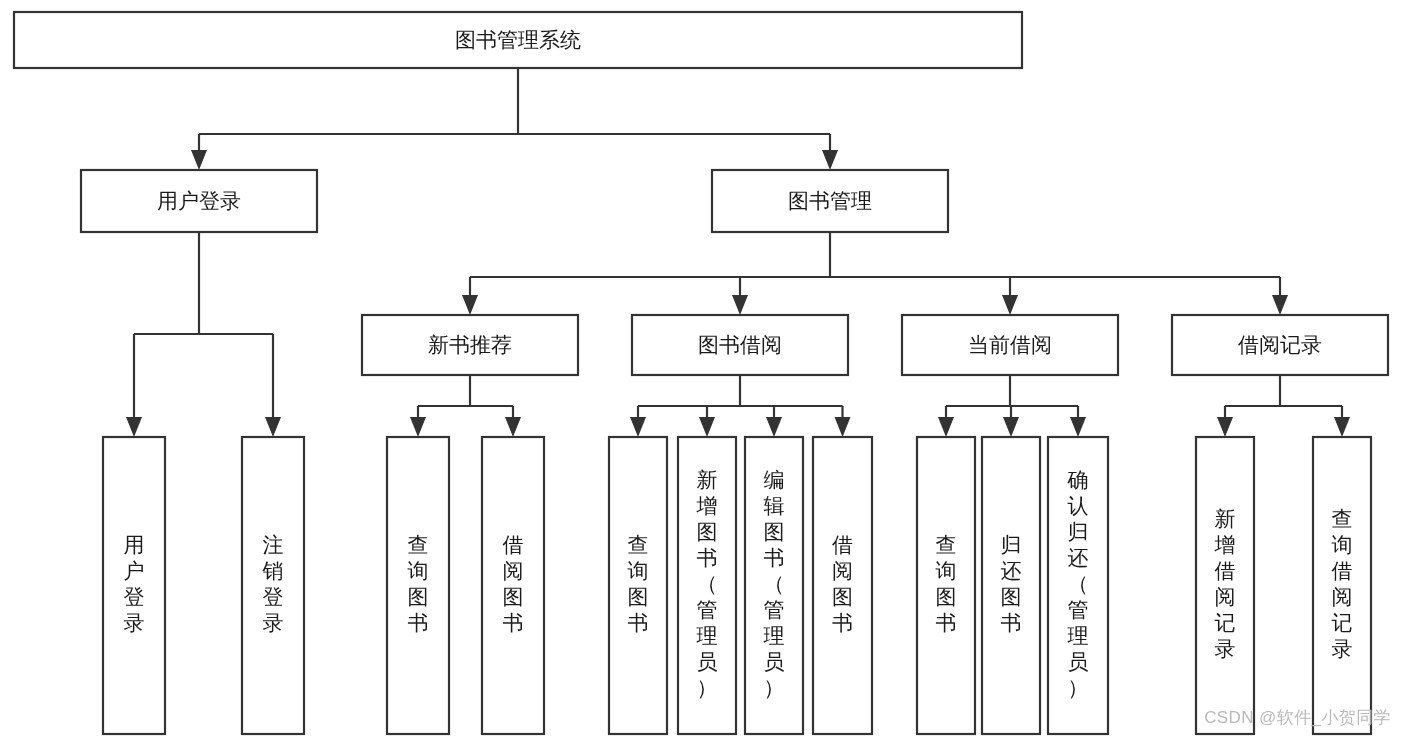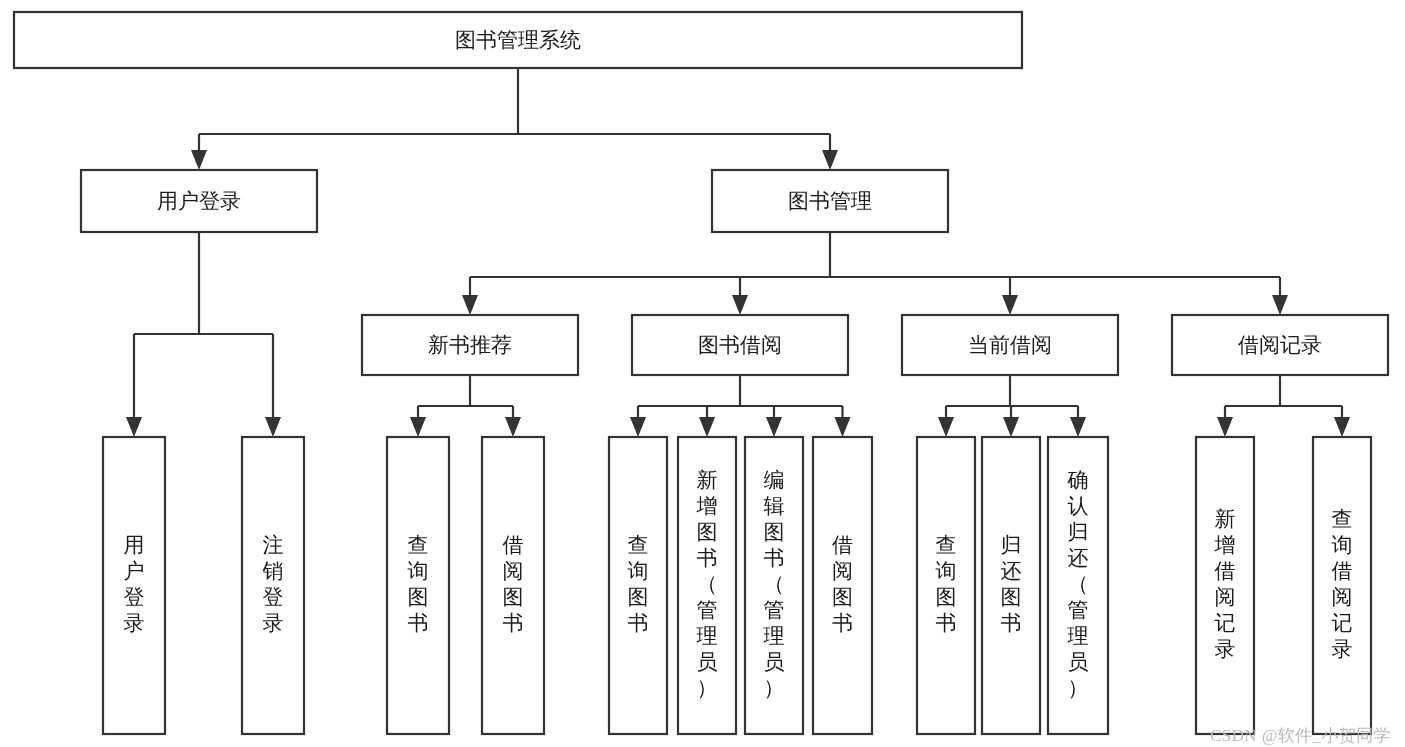--- a/index.html
+++ b/index.html
@@ -49,22 +49,22 @@
   }
   .node-label-v {
     font-family: "Liberation Sans", "DejaVu Sans", sans-serif;
     font-size: 21px;
     fill: #1b1b1b;
     text-anchor: middle;
   }
   .watermark-text {
     position: absolute;
     right: 14px;
-    bottom: 0;
-    font-family: Liberation Serif, serif;
+    bottom: 18px;
+    font-family: Liberation Sans, sans-serif;
     font-size: 17px;
     color: #b9b9b9;
     white-space: nowrap;
     letter-spacing: 0.4px;
     user-select: none;
   }
 </style>
 </head>
 <body>
 

